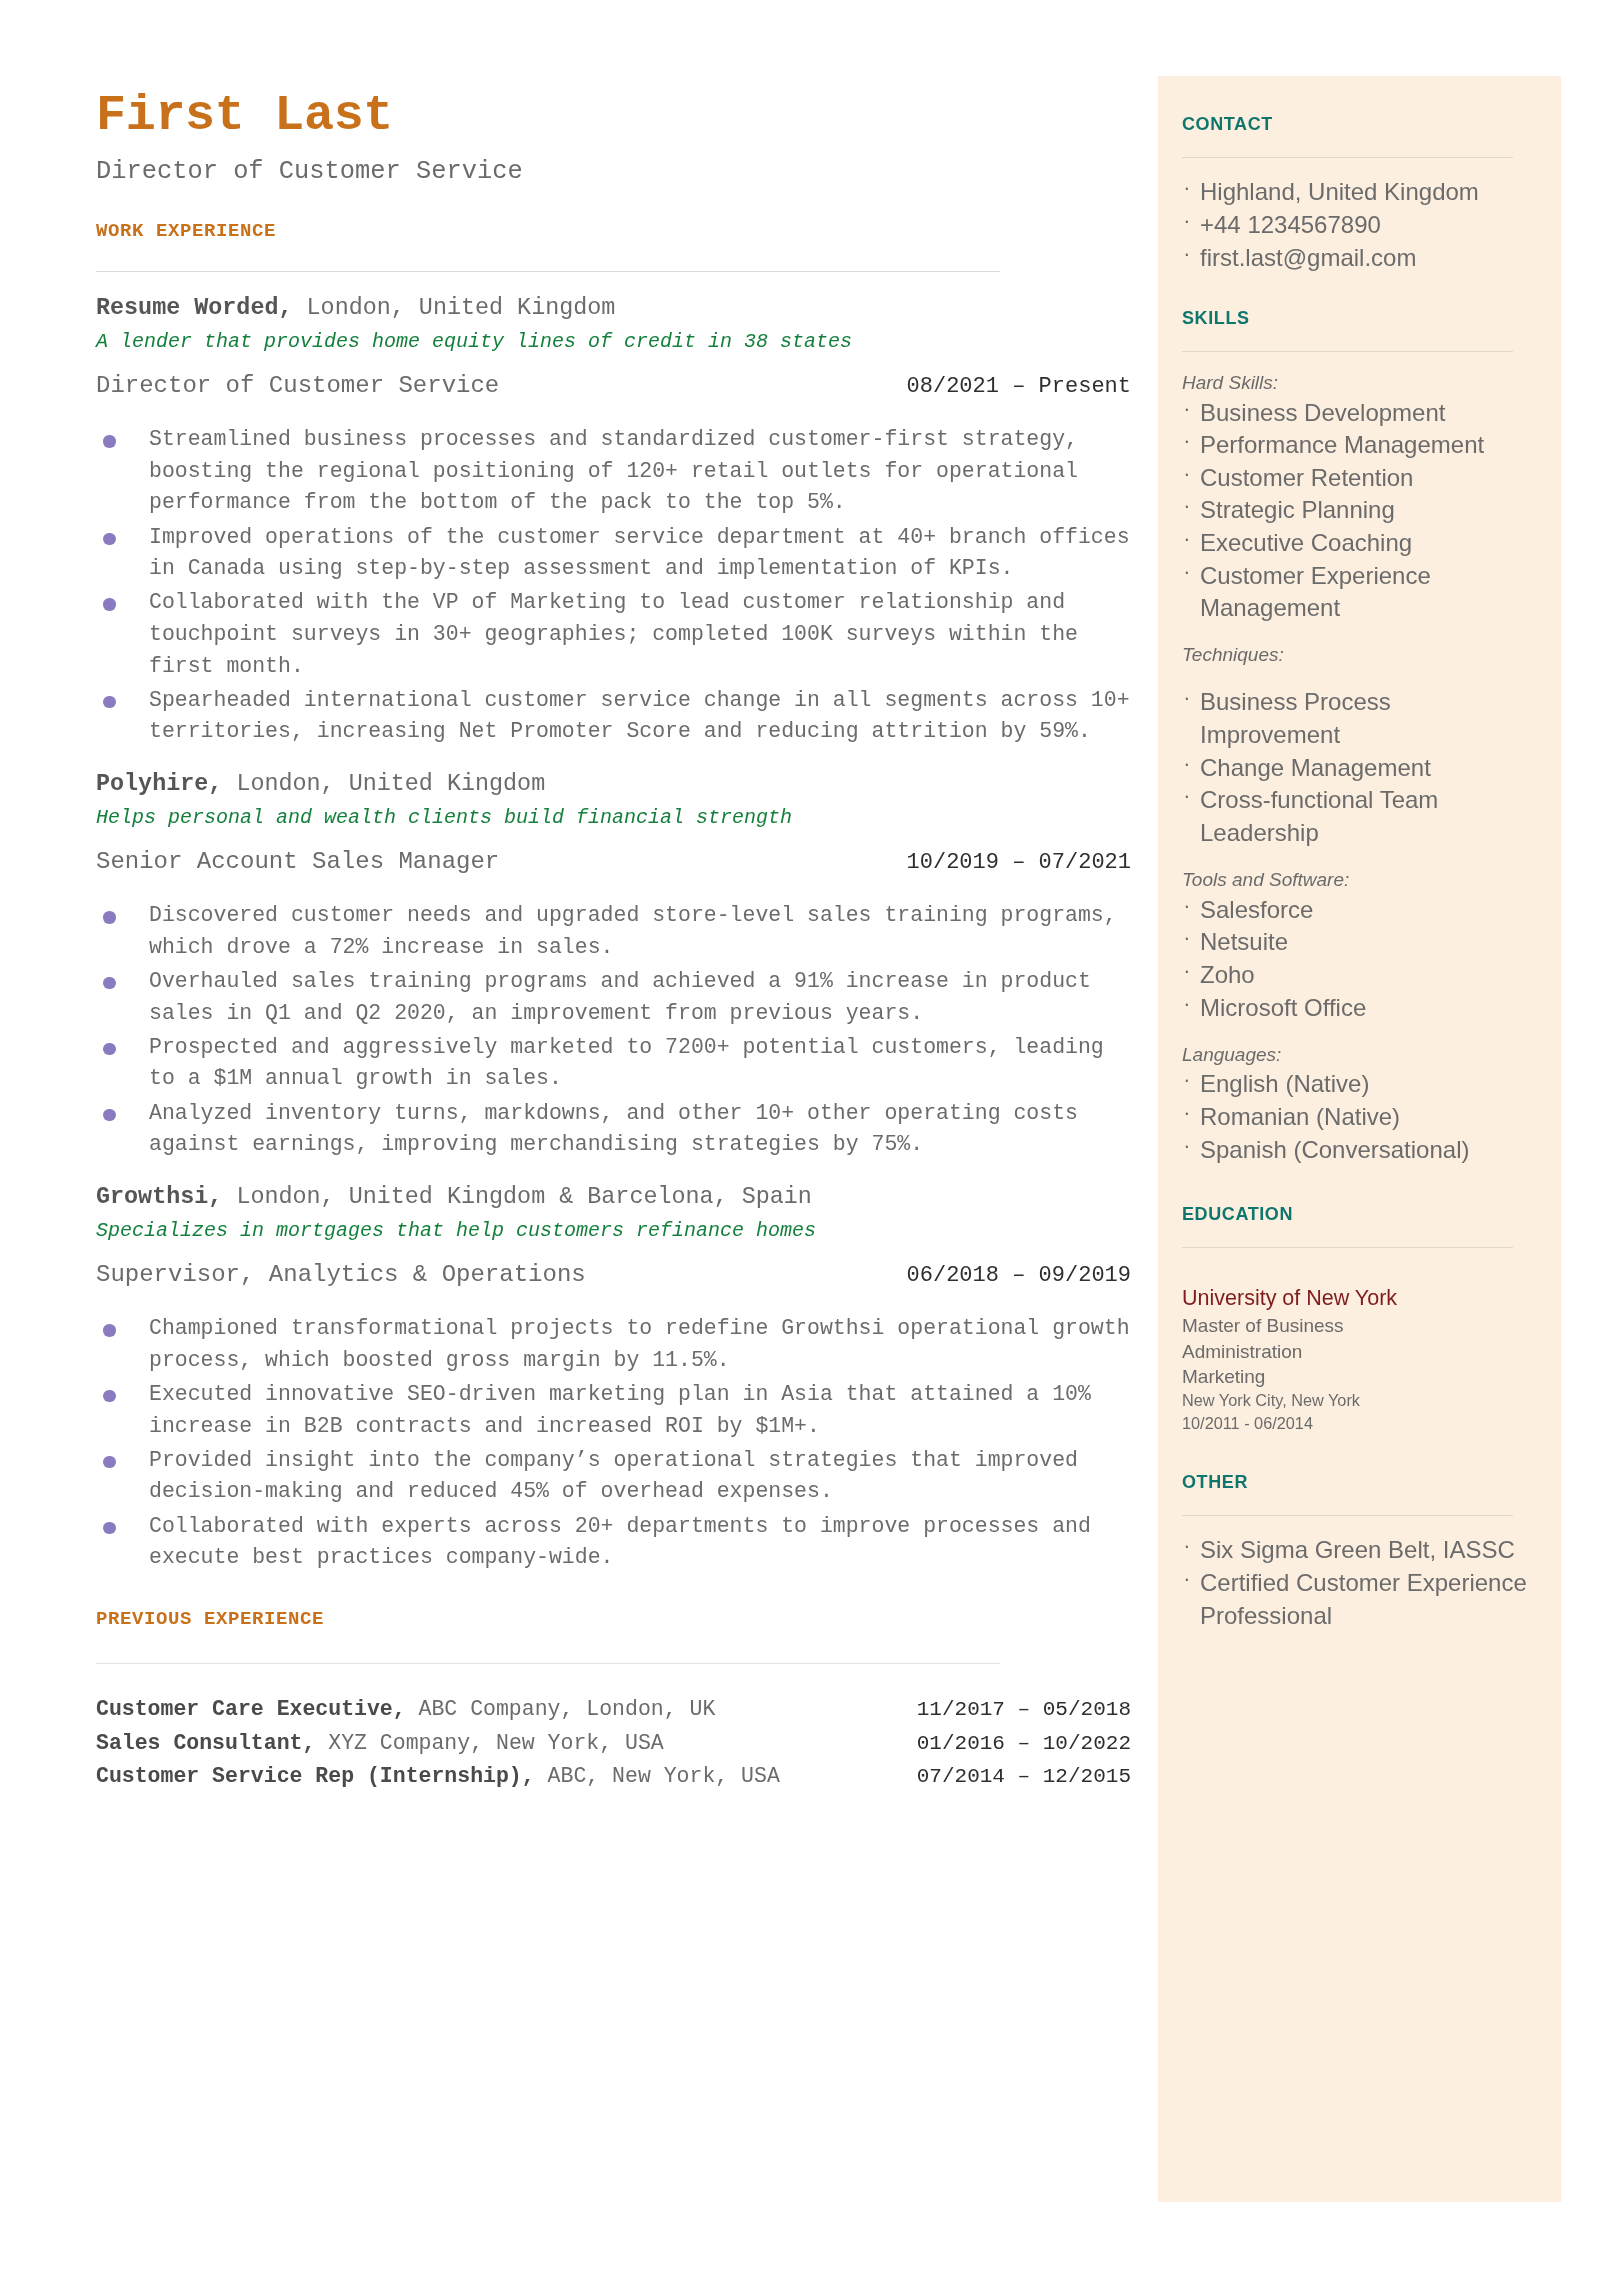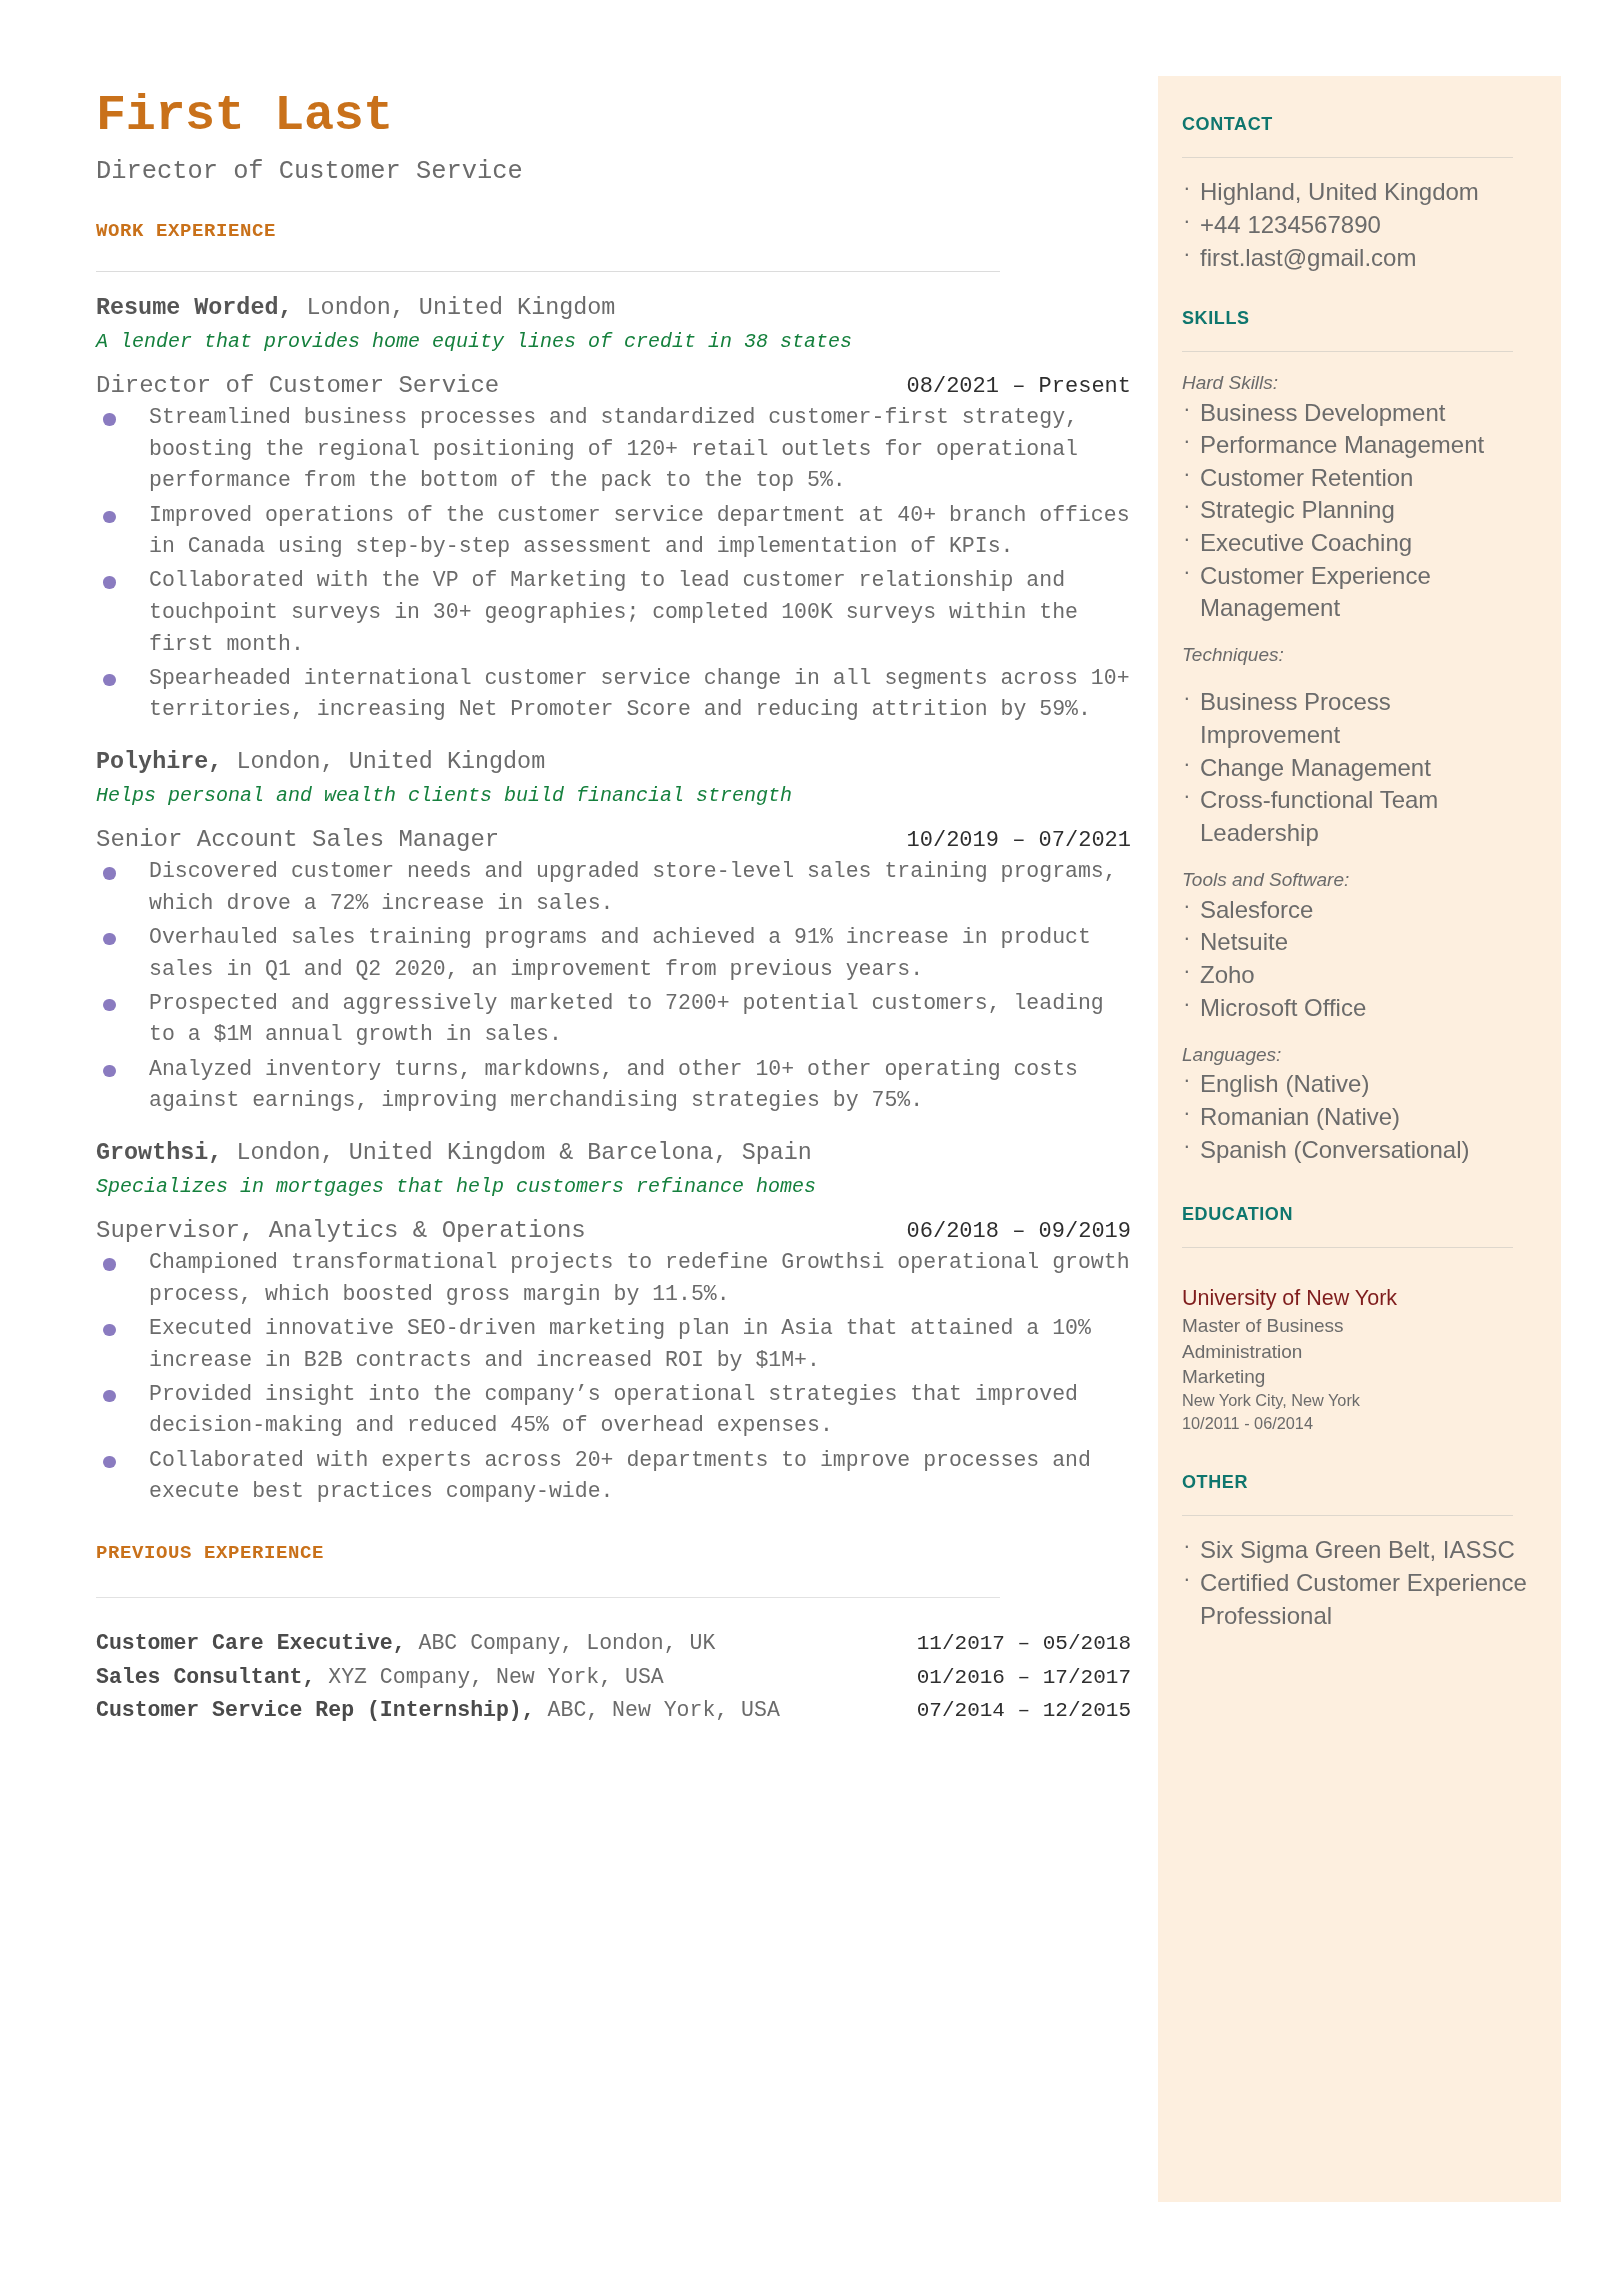--- a/index.html
+++ b/index.html
@@ -41,21 +41,21 @@
   .company-line b { color:#555555; font-weight:bold; }
   .company-desc { font-size:20px; font-style:italic; color:#15803d; margin-top:5.9px; }
 
   .role-row {
     display:flex; justify-content:space-between; align-items:baseline;
     margin-top:19.5px;
   }
   .role-title { font-size:24px; color:#6b6b6b; }
   .role-dates { font-size:22px; color:#2e2e2e; white-space:nowrap; }
 
-  ul.bullets { list-style:none; margin-top:3px; }
+  ul.bullets { list-style:none; margin-top:25px; }
   ul.bullets li {
     position:relative; padding-left:53px;
     font-size:21.5px; line-height:1.47; color:#6b6b6b;
     margin-bottom:2.6px;
   }
   ul.bullets li::before {
     content:""; position:absolute; left:7.2px; top:11px;
     width:12.4px; height:12.4px; border-radius:50%;
     background:#8a7bc0;
   }
@@ -172,21 +172,21 @@
       <div class="prev-row">
         <div>
           <b>Customer Care Executive,</b><span> ABC Company, London, UK</span>
         </div>
         <div class="pd">11/2017 – 05/2018</div>
       </div>
       <div class="prev-row">
         <div>
           <b>Sales Consultant,</b><span> XYZ Company, New York, USA</span>
         </div>
-        <div class="pd">01/2016 – 17/2017</div>
+        <div class="pd">01/2016 – 10/2022</div>
       </div>
       <div class="prev-row">
         <div>
           <b>Customer Service Rep (Internship),</b><span> ABC, New York, USA</span>
         </div>
         <div class="pd">07/2014 – 12/2015</div>
       </div>
     </div>
 
   </div>

